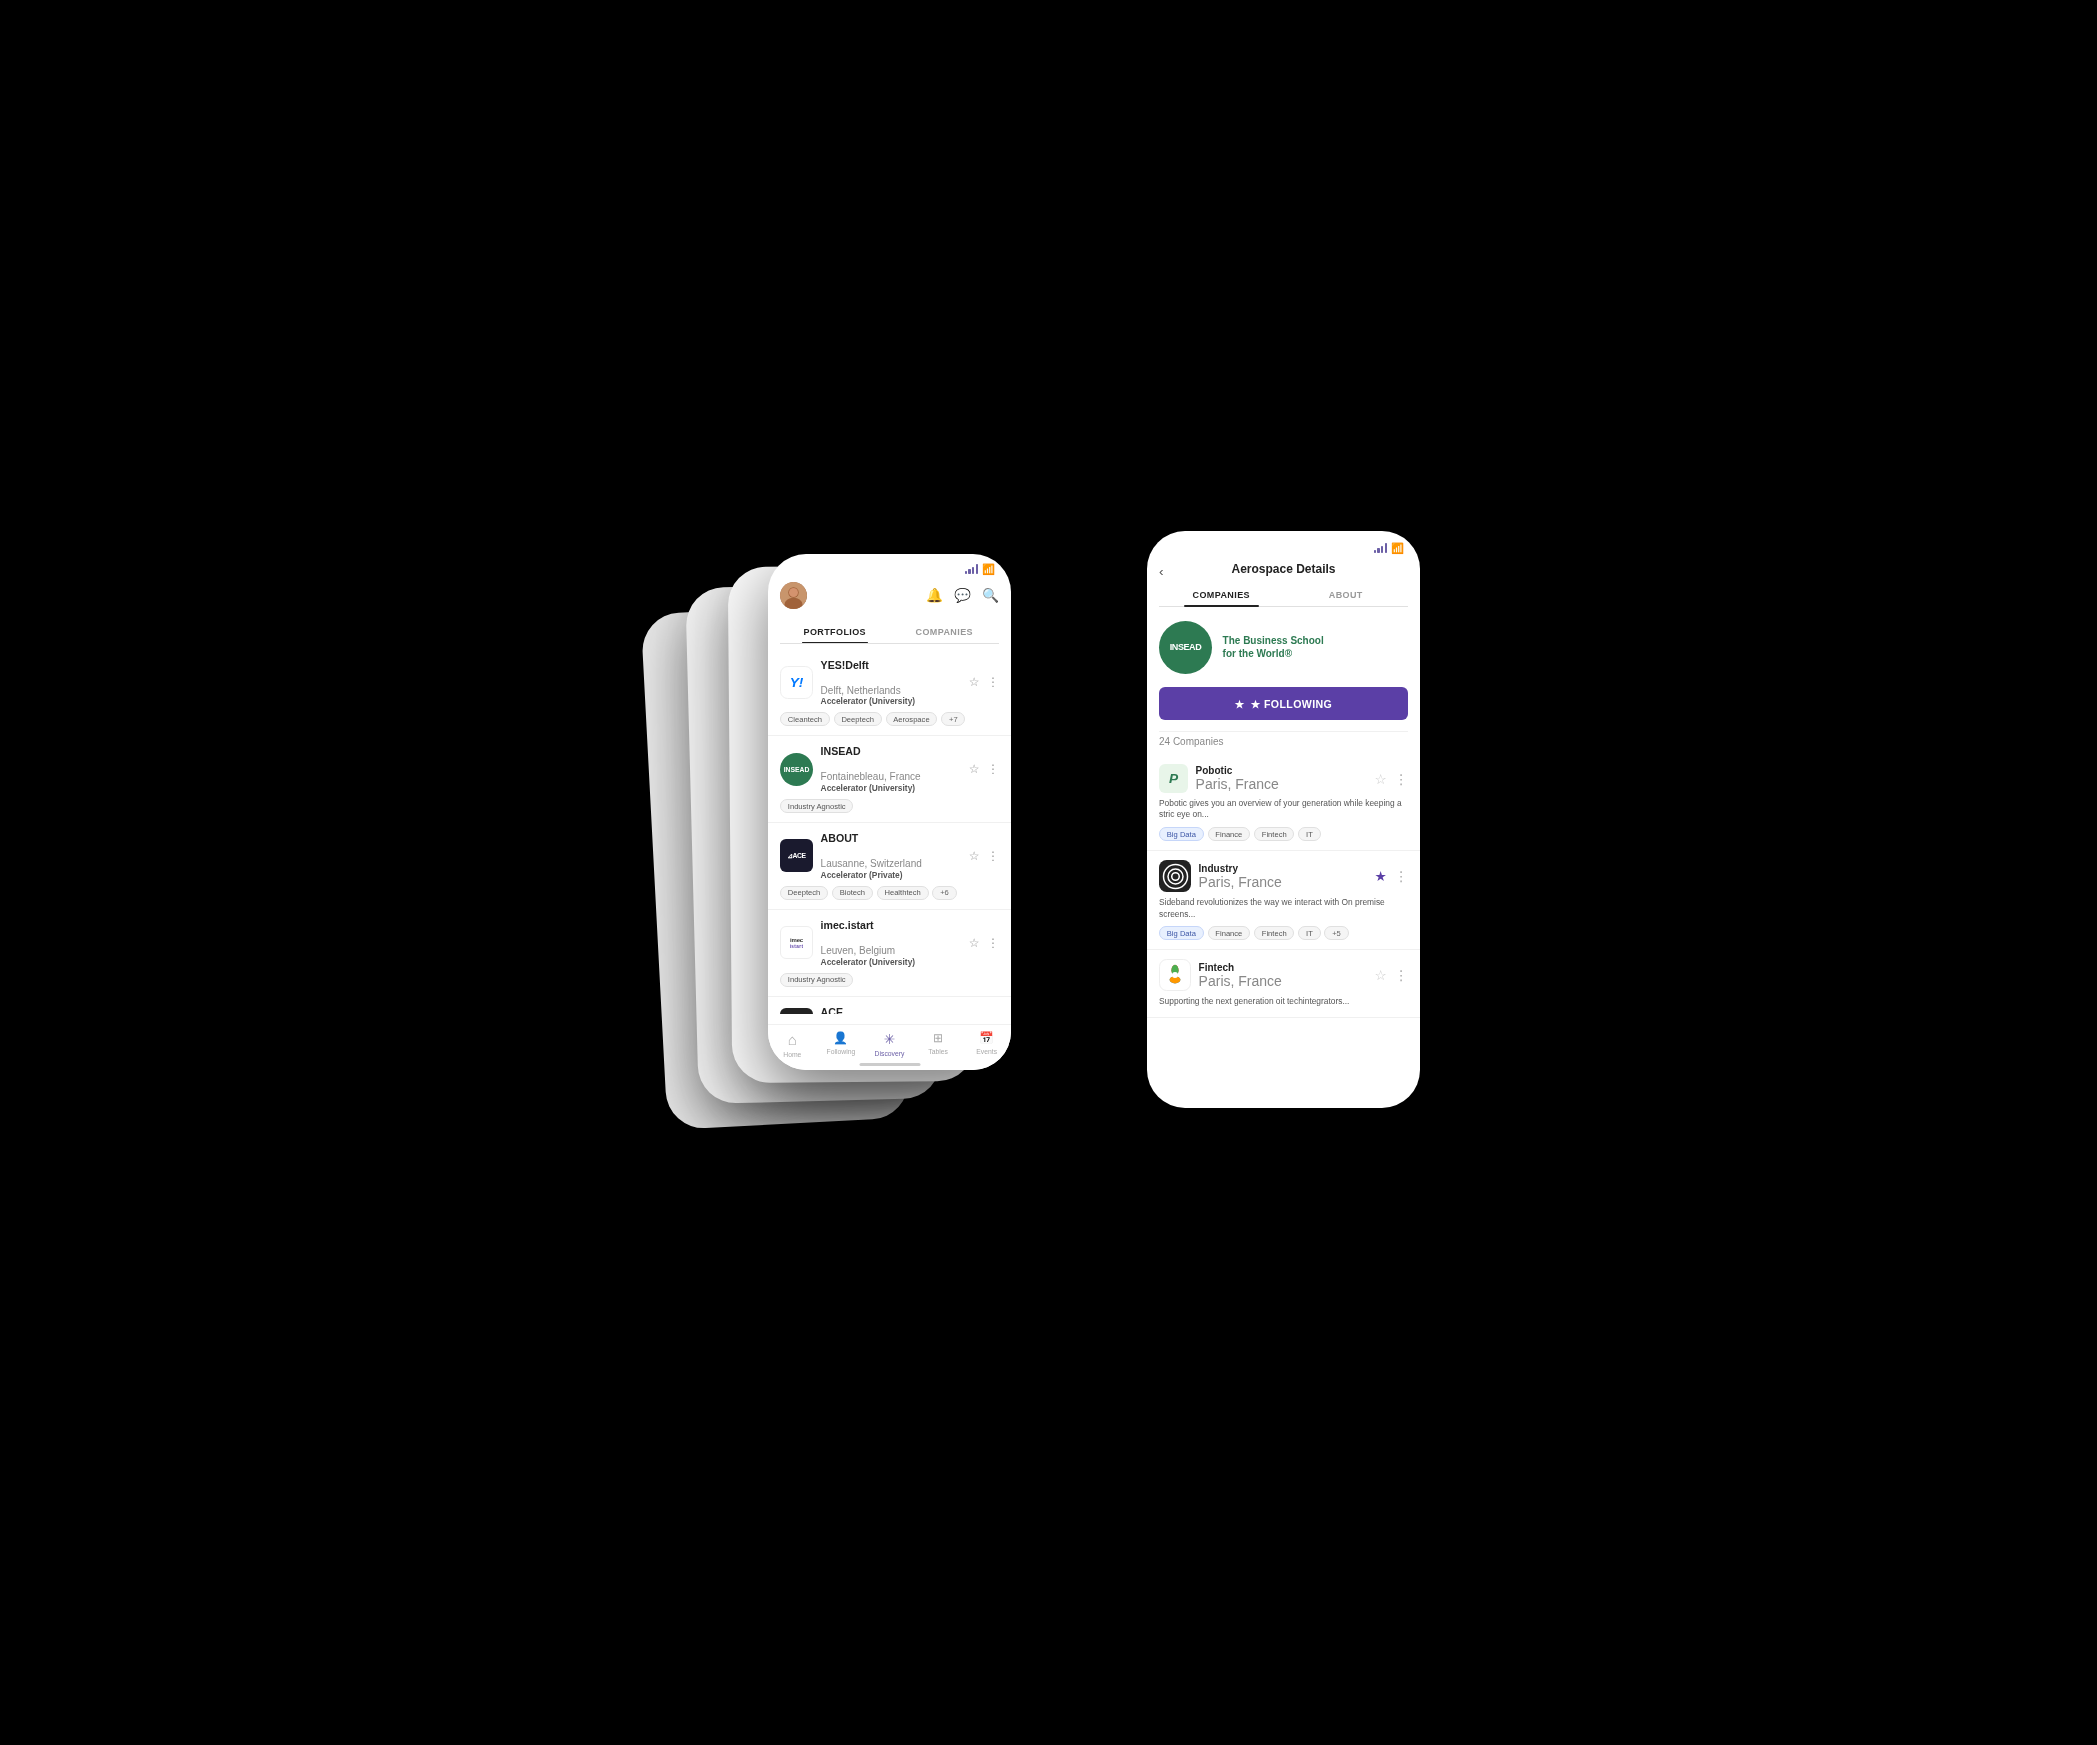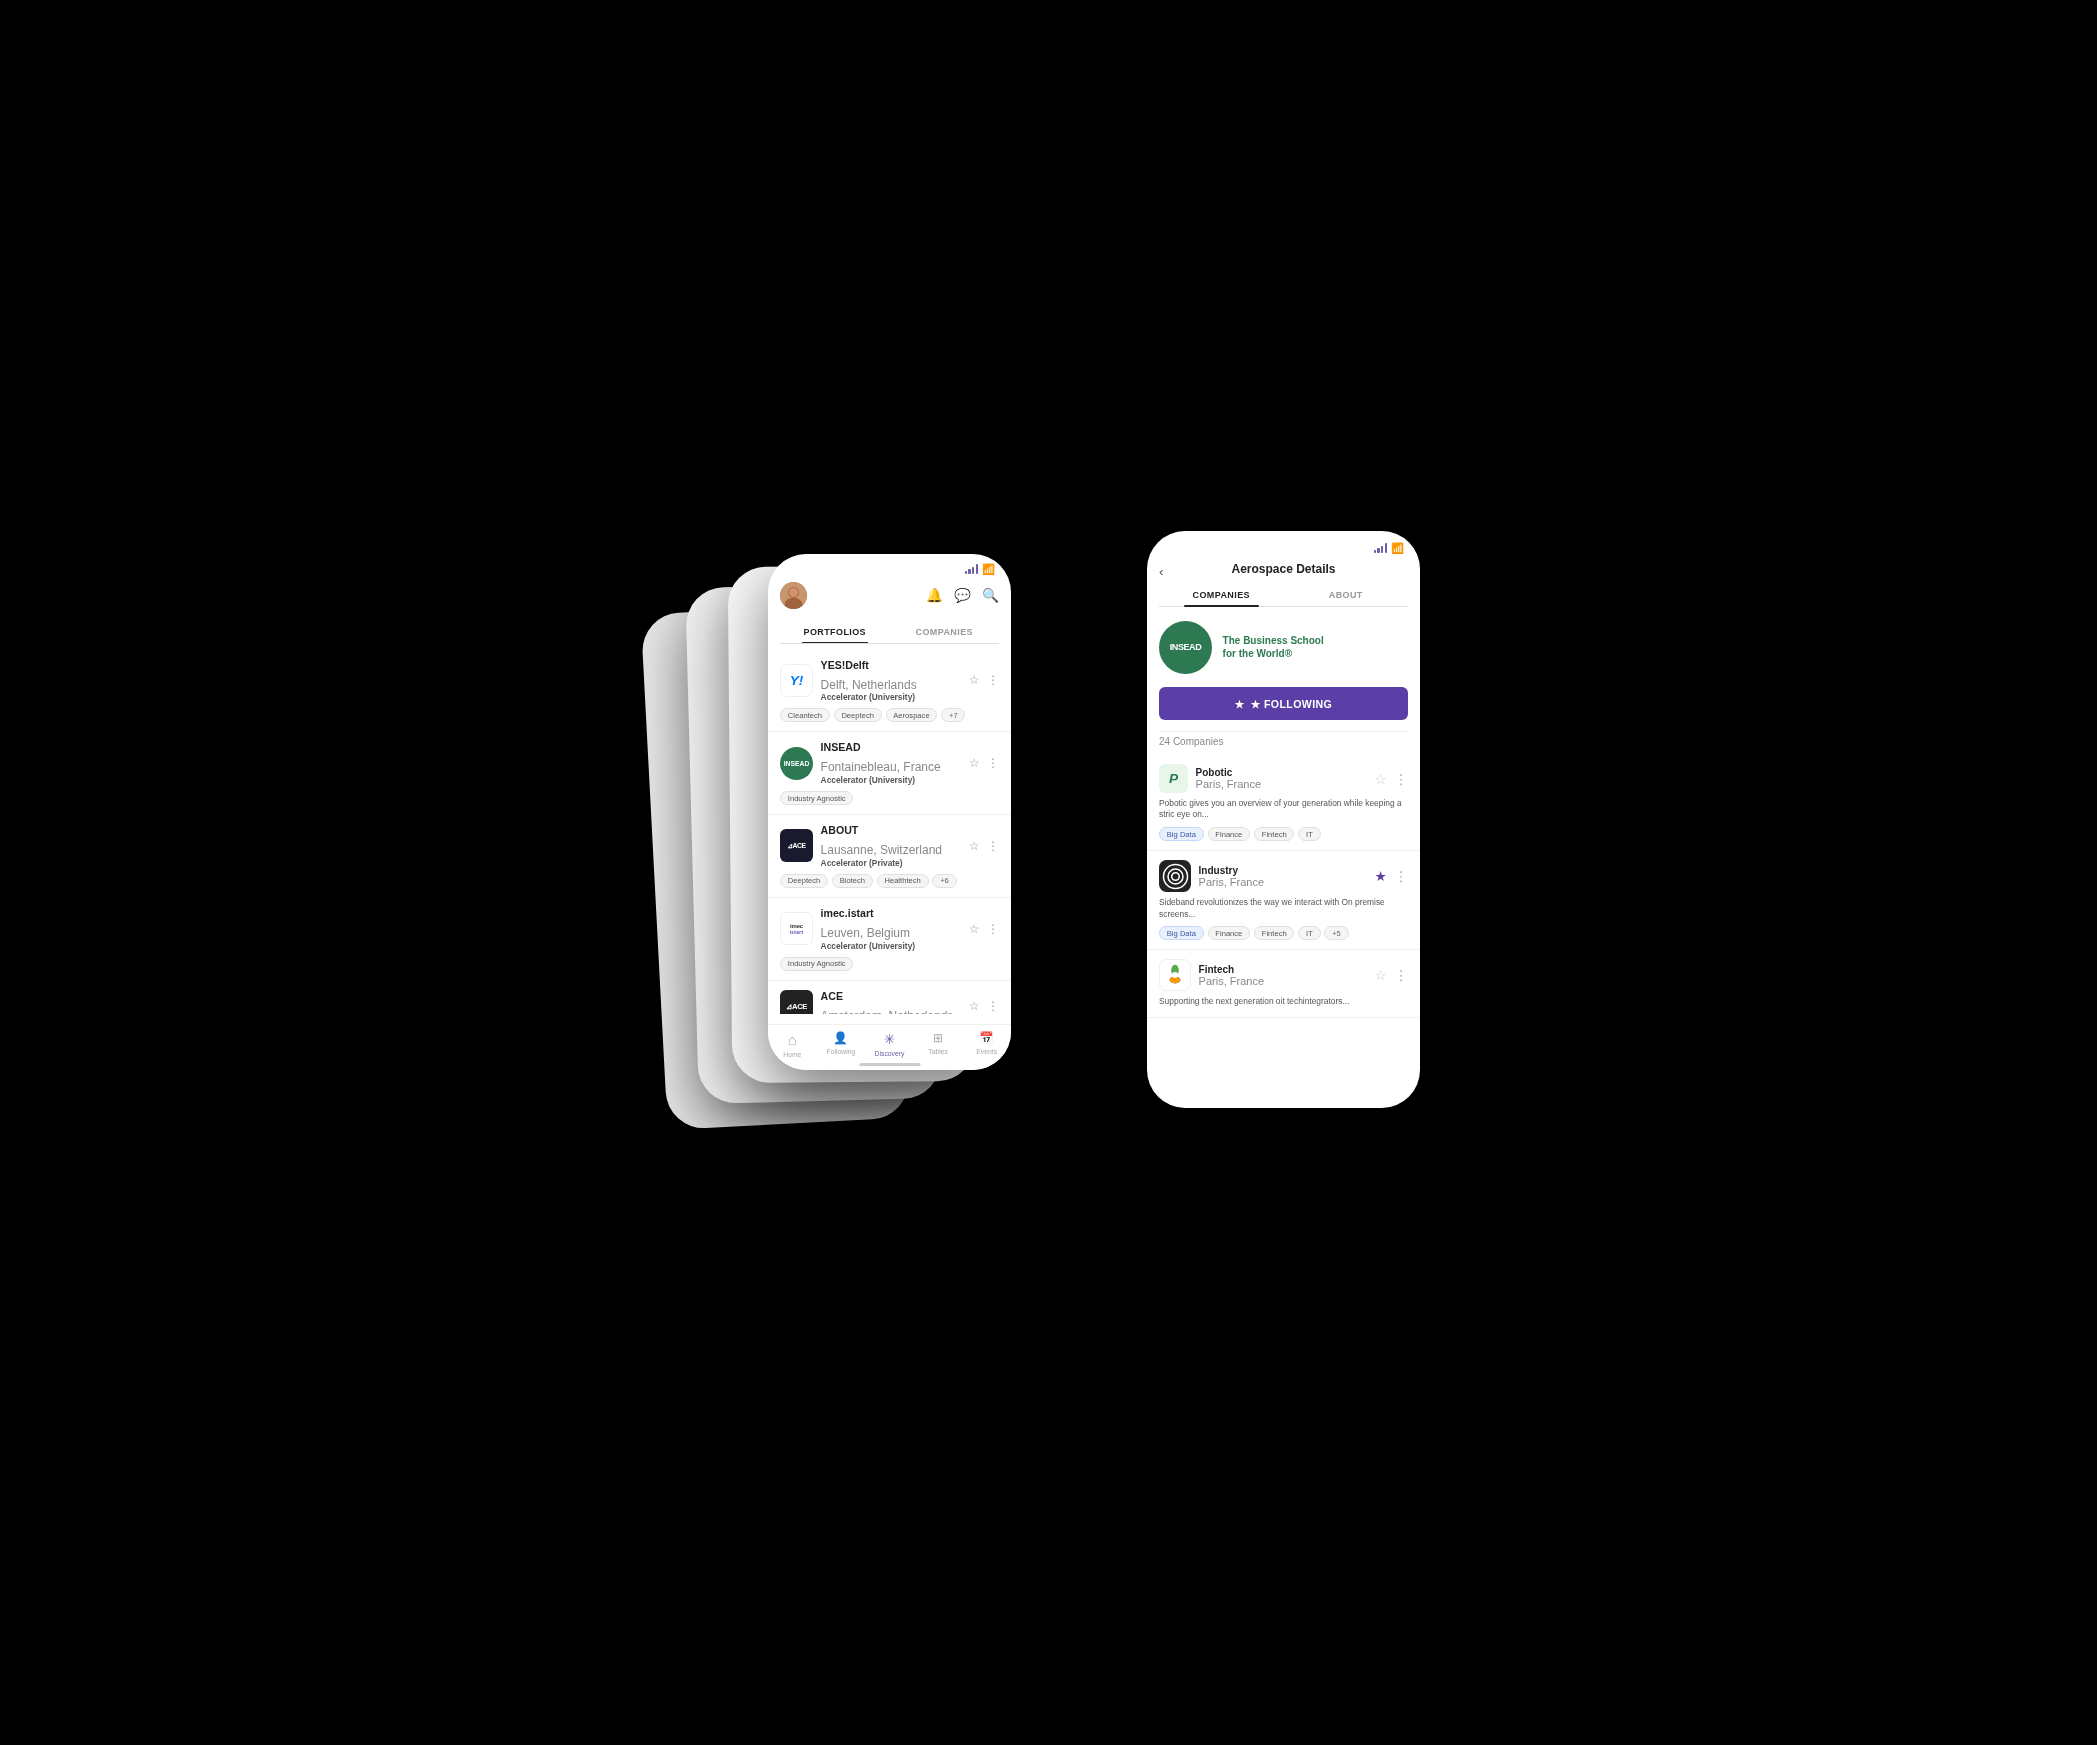--- a/index.html
+++ b/index.html
@@ -155,23 +155,23 @@
     }
     .portfolio-info {
       flex: 1;
     }
     .portfolio-name {
       font-size: 10.6px;
       font-weight: 700;
       color: #222;
     }
     .portfolio-location {
-      font-size: 12px;
+      font-size: 10px;
       color: #888;
-      margin-top: 7px;
+      margin-top: 14px;
     }
     .portfolio-type {
       font-size: 8.4px;
       color: #555;
       font-weight: 600;
       margin-top: 0.8px;
     }
     .portfolio-actions {
       display: flex;
       gap: 7.6px;
@@ -405,21 +405,21 @@
     }
     .company-info {
       flex: 1;
     }
     .company-name {
       font-size: 10px;
       font-weight: 700;
       color: #222;
     }
     .company-location {
-      font-size: 11px;
+      font-size: 14px;
       color: #888;
     }
     .company-desc {
       font-size: 8.4px;
       color: #555;
       margin-top: 4.6px;
       line-height: 1.4;
     }
 
     

